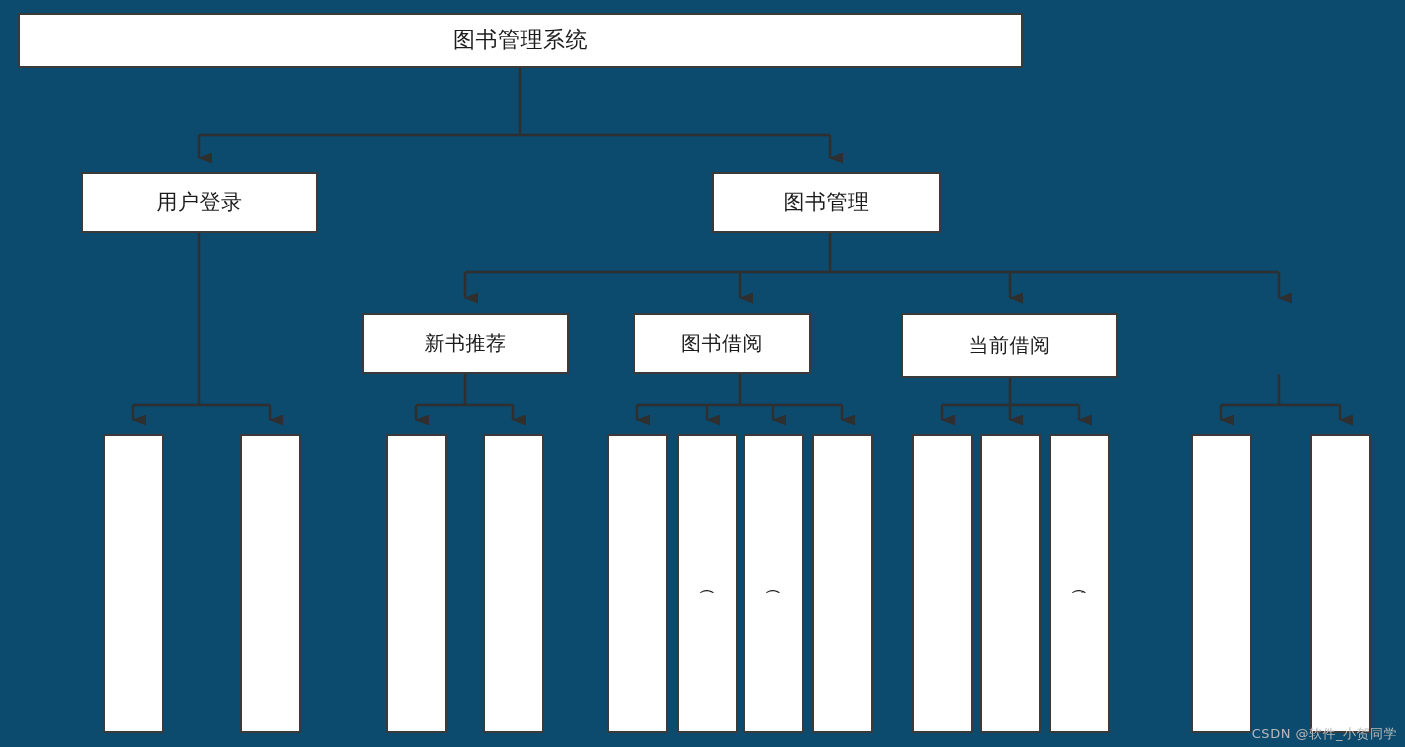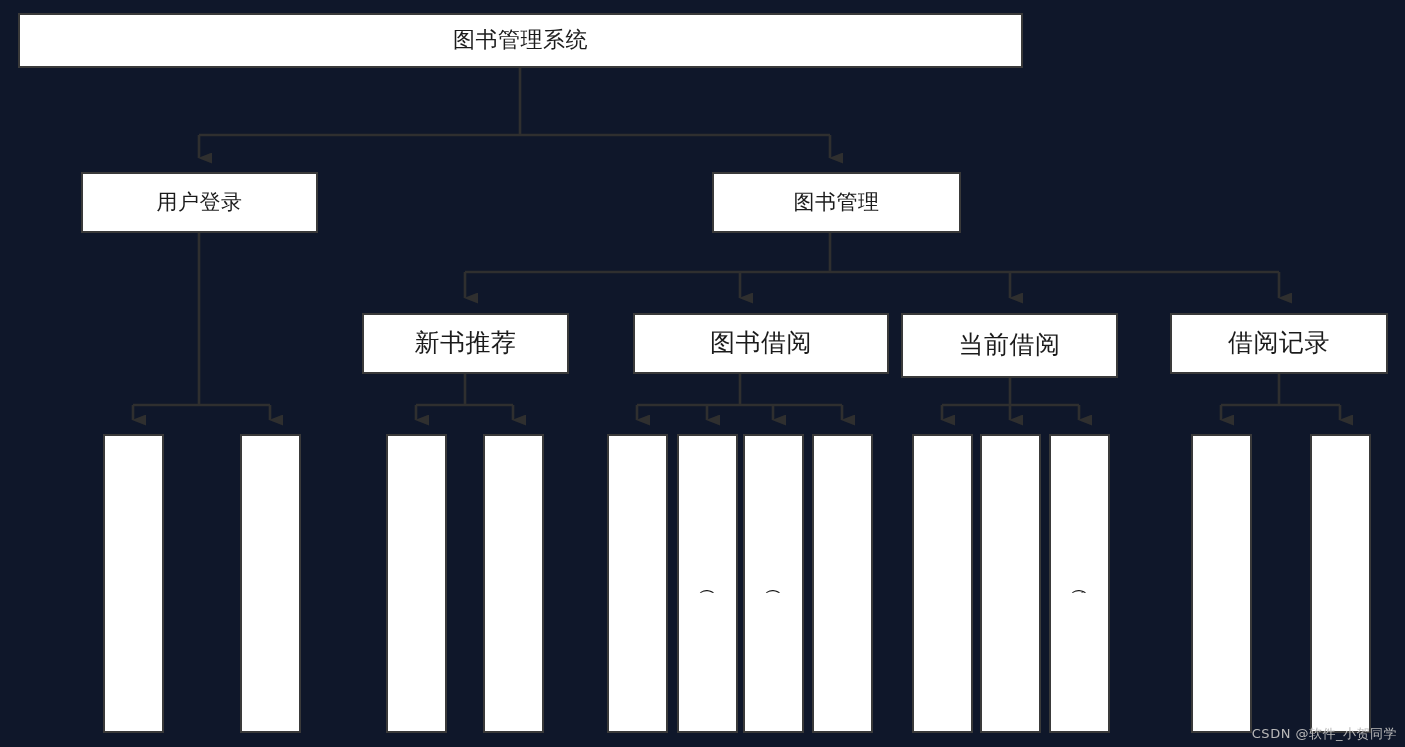--- a/index.html
+++ b/index.html
@@ -5,21 +5,21 @@
 <style>
   html, body {
     margin: 0;
     padding: 0;
     background: #ffffff;
   }
   #canvas {
     position: relative;
     width: 1405px;
     height: 747px;
-    background: #0f172a;
+    background: #0c4a6e;
     overflow: hidden;
     font-family: "DejaVu Sans", "Liberation Sans", sans-serif;
   }
   #wires {
     position: absolute;
     left: 0;
     top: 0;
     width: 1405px;
     height: 747px;
     pointer-events: none;
@@ -35,21 +35,21 @@
     color: #1b1b1b;
     z-index: 2;
   }
   .node.root {
     font-size: 22px;
   }
   .node.lvl2 {
     font-size: 21px;
   }
   .node.lvl3 {
-    font-size: 25px;
+    font-size: 20px;
   }
   .node.leaf {
     font-size: 21px;
     border-width: 2.5px;
     align-items: center;
     justify-content: center;
     padding: 4px 0;
   }
   .node .label {
     display: block;
@@ -131,36 +131,33 @@
     </g>
   </svg>
 
   <div class="node root" style="left:18px; top:13px; width:1005px; height:55px;">
     <span class="label">图书管理系统</span>
   </div>
 
   <div class="node lvl2" style="left:81px; top:172px; width:237px; height:61px;">
     <span class="label">用户登录</span>
   </div>
-  <div class="node lvl2" style="left:712px; top:172px; width:249px; height:61px;">
+  <div class="node lvl2" style="left:712px; top:172px; width:229px; height:61px;">
     <span class="label">图书管理</span>
   </div>
 
   <div class="node lvl3" style="left:362px; top:313px; width:207px; height:61px;">
     <span class="label">新书推荐</span>
   </div>
-  <div class="node lvl3" style="left:633px; top:313px; width:256px; height:61px;">
+  <div class="node lvl3" style="left:633px; top:313px; width:178px; height:61px;">
     <span class="label">图书借阅</span>
   </div>
   <div class="node lvl3" style="left:901px; top:313px; width:217px; height:65px;">
     <span class="label">当前借阅</span>
   </div>
-  <div class="node lvl3" style="left:1170px; top:313px; width:218px; height:61px;">
-    <span class="label">借阅记录</span>
-  </div>
 
   <div class="node leaf" style="left:103px; top:434px; width:61px; height:299px;">
     <span class="label">用户登录</span>
   </div>
   <div class="node leaf" style="left:240px; top:434px; width:61px; height:299px;">
     <span class="label">注销登录</span>
   </div>
 
   <div class="node leaf" style="left:386px; top:434px; width:61px; height:299px;">
     <span class="label">查询图书</span>

